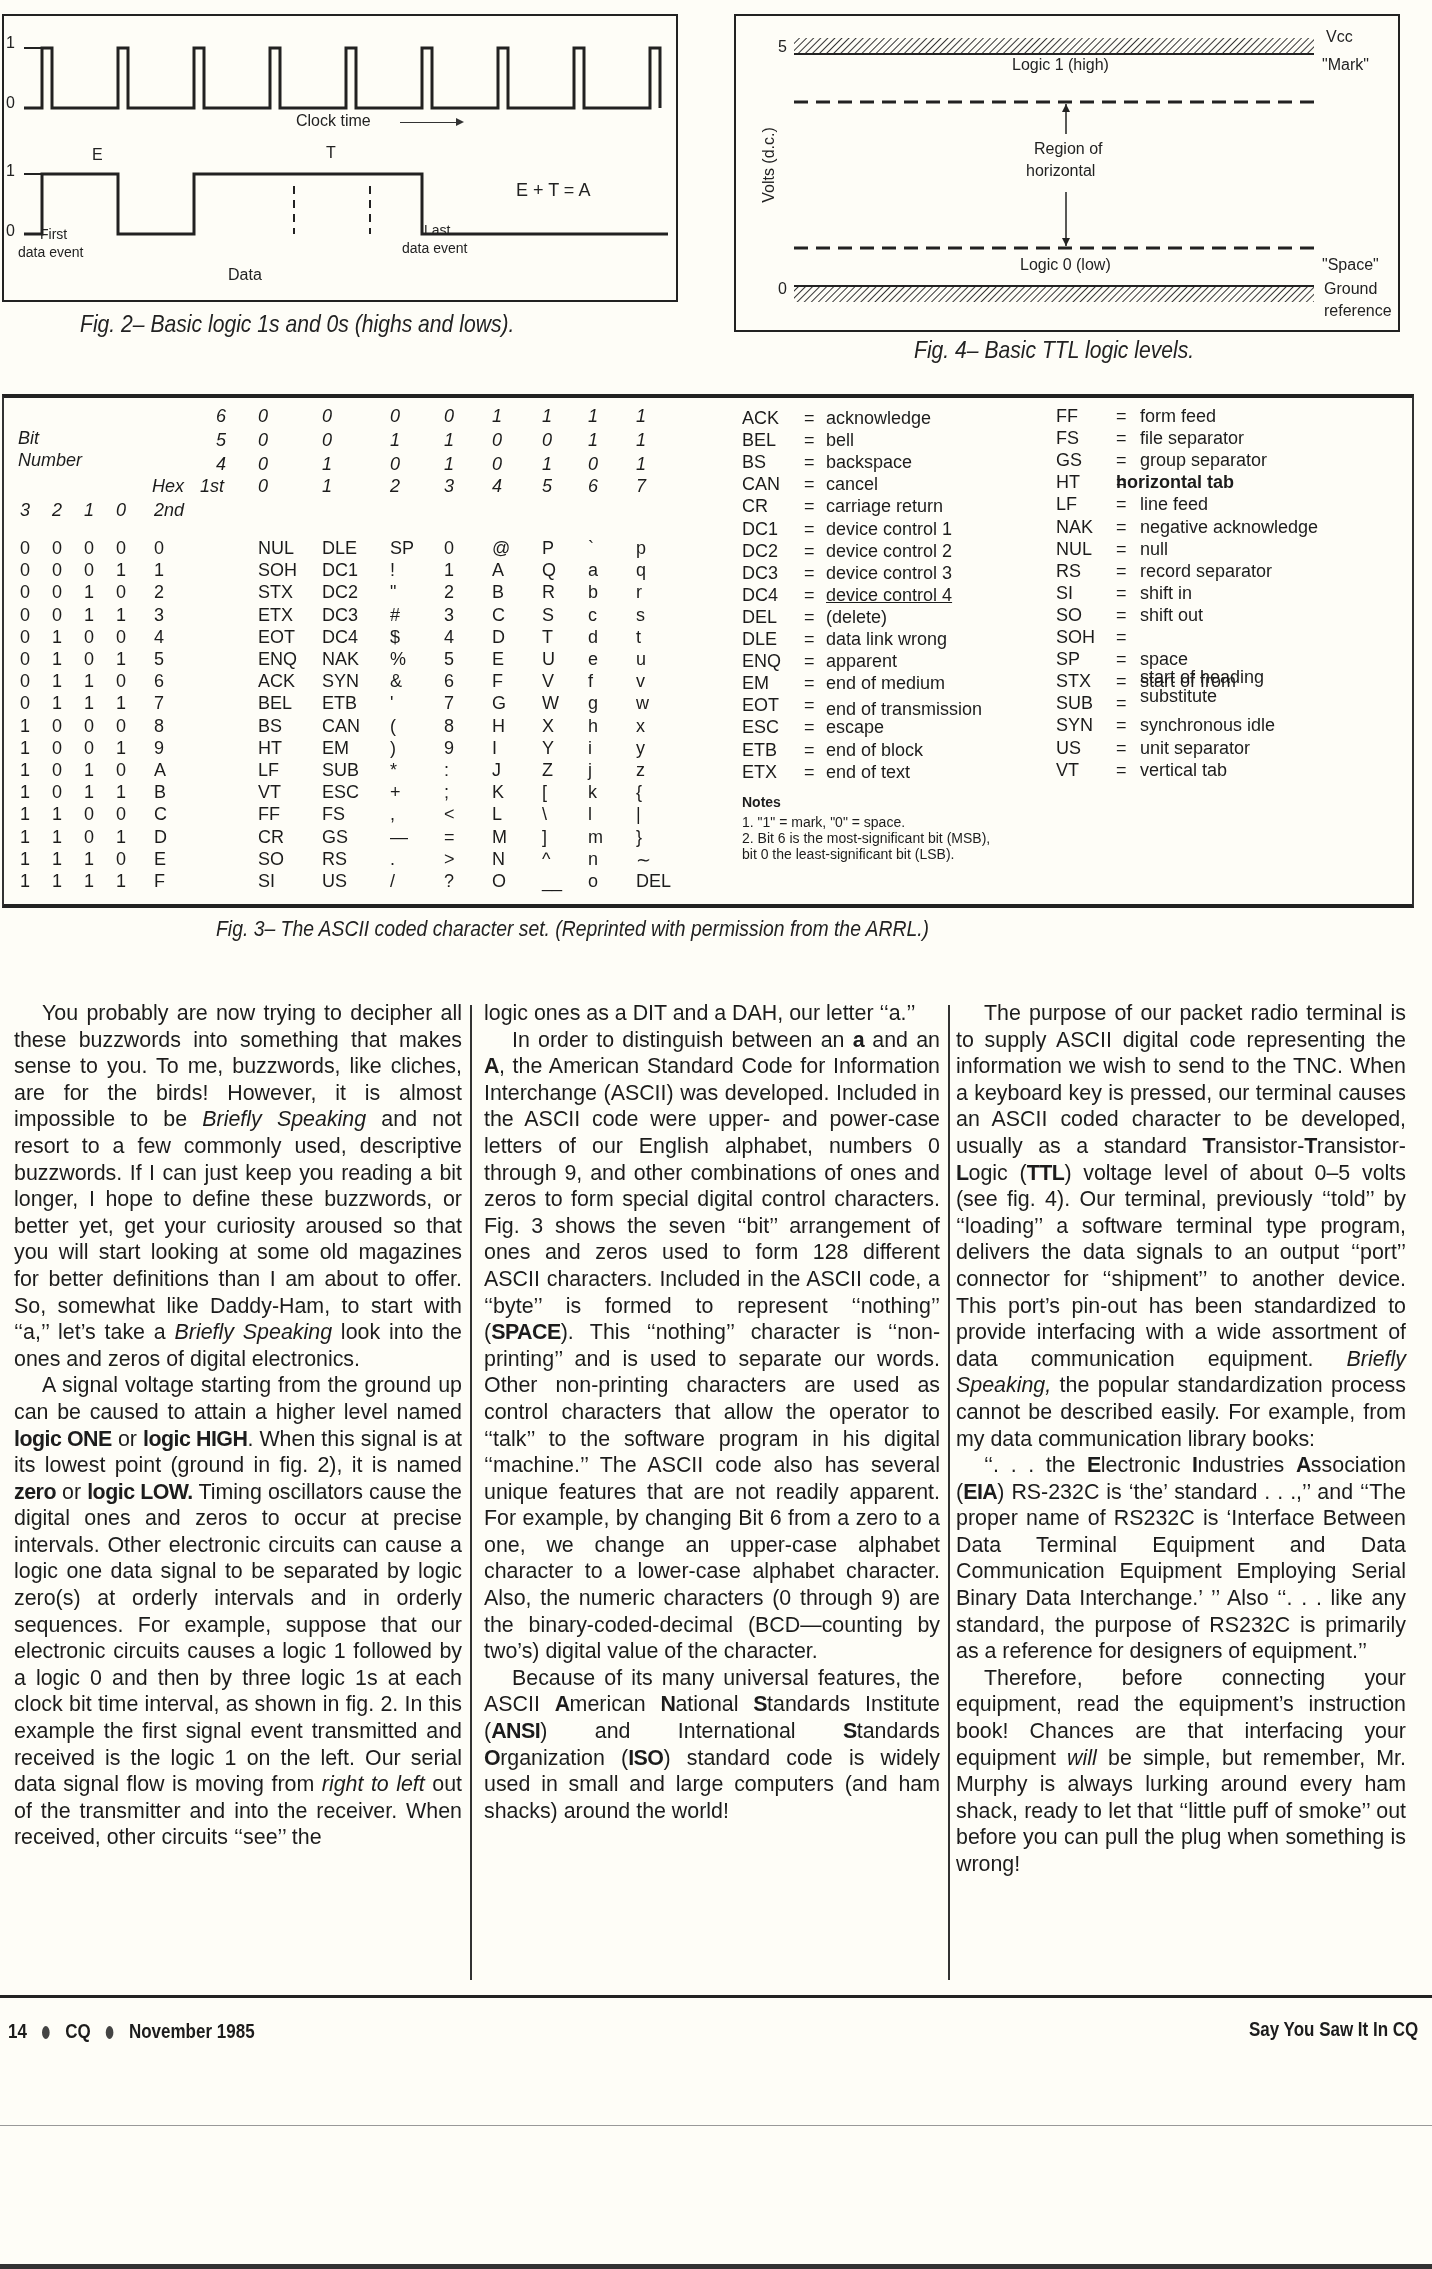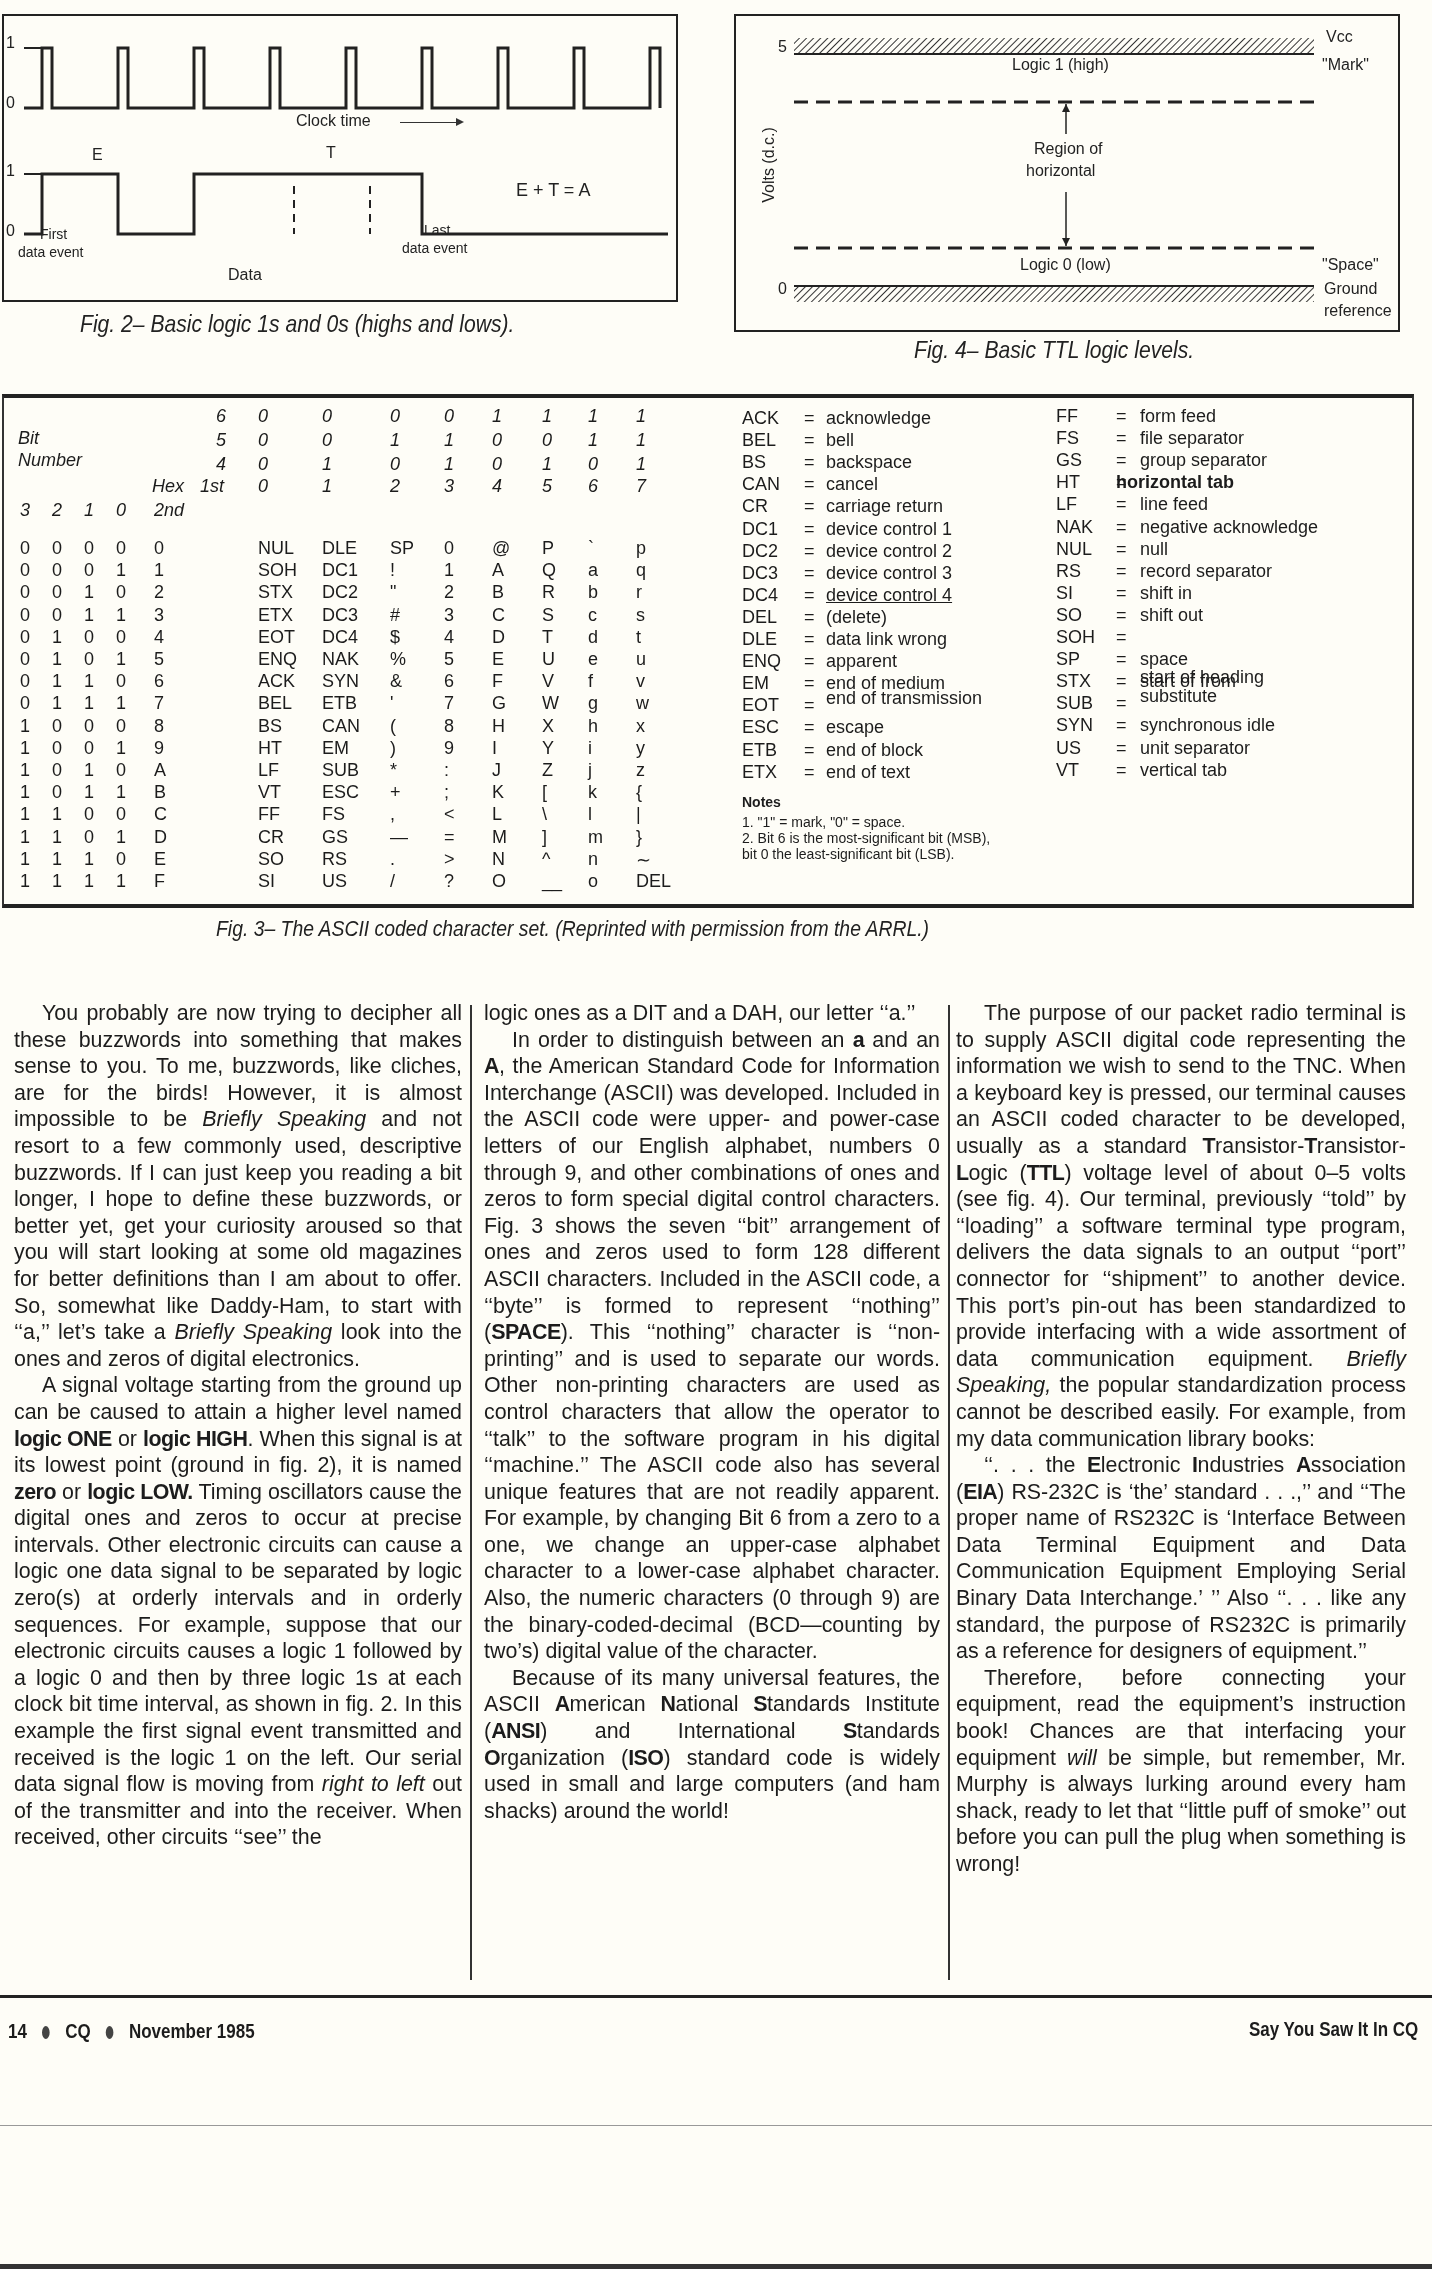--- a/index.html
+++ b/index.html
@@ -391,21 +391,21 @@
       <span class="gl" style="left: 70px; top: 231px;">=</span>
       <span class="gl" style="left: 92px; top: 231px;">data link wrong</span>
       <span class="gl" style="left: 8px; top: 253.1px;">ENQ</span>
       <span class="gl" style="left: 70px; top: 253.1px;">=</span>
       <span class="gl" style="left: 92px; top: 253.1px;">apparent</span>
       <span class="gl" style="left: 8px; top: 275.2px;">EM</span>
       <span class="gl" style="left: 70px; top: 275.2px;">=</span>
       <span class="gl" style="left: 92px; top: 275.2px;">end of medium</span>
       <span class="gl" style="left: 8px; top: 297.3px;">EOT</span>
       <span class="gl" style="left: 70px; top: 297.3px;">=</span>
-      <span class="gl" style="left: 92px; top: 290px;">end of transmission</span>
+      <span class="gl" style="left: 92px; top: 301px;">end of transmission</span>
       <span class="gl" style="left: 8px; top: 319.4px;">ESC</span>
       <span class="gl" style="left: 70px; top: 319.4px;">=</span>
       <span class="gl" style="left: 92px; top: 319.4px;">escape</span>
       <span class="gl" style="left: 8px; top: 341.5px;">ETB</span>
       <span class="gl" style="left: 70px; top: 341.5px;">=</span>
       <span class="gl" style="left: 92px; top: 341.5px;">end of block</span>
       <span class="gl" style="left: 8px; top: 363.6px;">ETX</span>
       <span class="gl" style="left: 70px; top: 363.6px;">=</span>
       <span class="gl" style="left: 92px; top: 363.6px;">end of text</span>
       <span class="gl" style="left: 322px; top: 8px;">FF</span>

